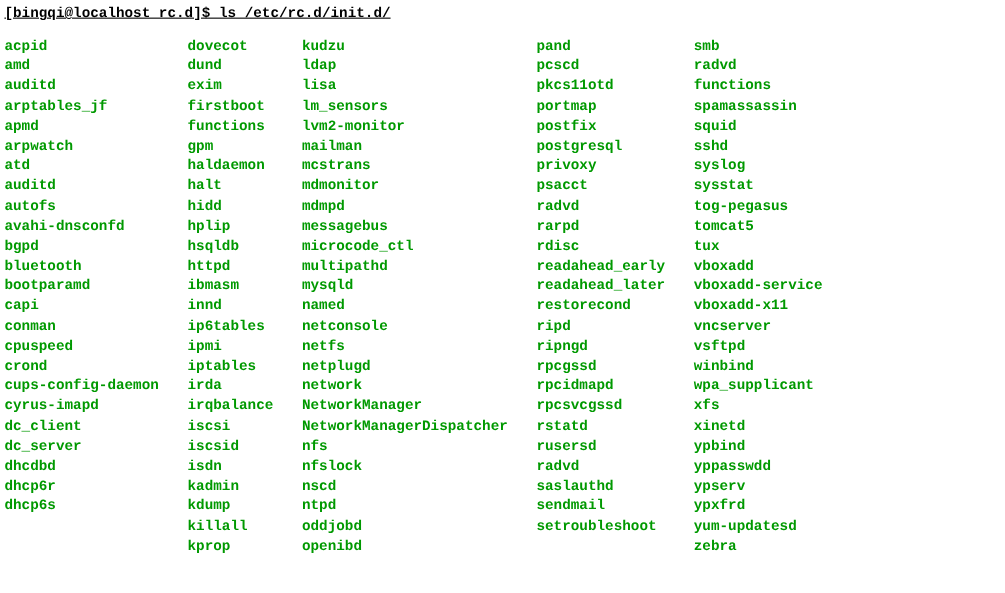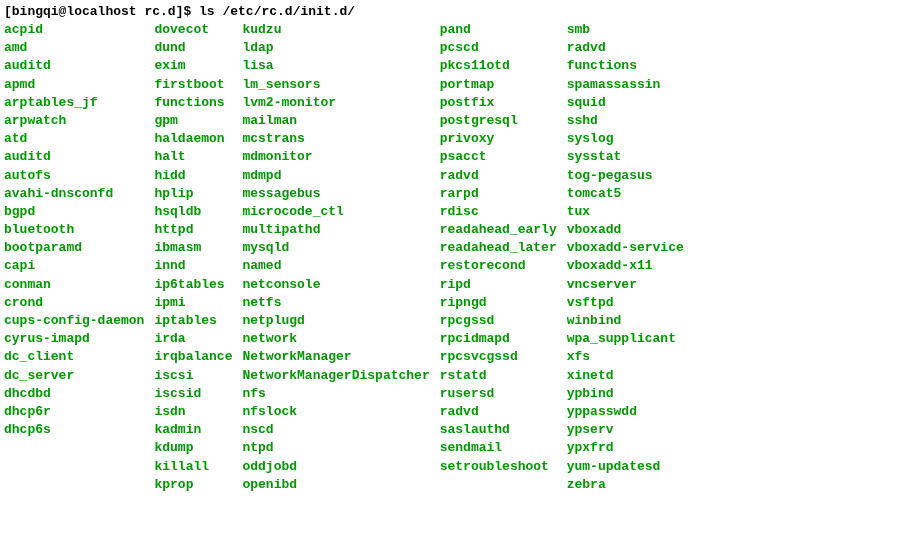--- a/index.html
+++ b/index.html
@@ -7,56 +7,58 @@
       padding: 4px;
       font-family: "Courier New", monospace;
       font-size: 13px;
       background: #ffffff;
       color: #000000;
       white-space: nowrap;
       font-weight: bold;
     }
     .prompt-line {
       color: #000000;
-      margin-bottom: 2px;
+      margin-bottom: 14px;
+      text-decoration: underline;
     }
     .listing {
       display: flex;
-      gap: 10px;
+      gap: 26px;
     }
     .col {
       display: flex;
       flex-direction: column;
     }
     .col span {
       color: #009900;
       line-height: 1.4;
     }
   </style>
 </head>
 <body>
 
 <div class="prompt-line">[bingqi@localhost rc.d]$ ls /etc/rc.d/init.d/</div>
 <div class="listing">
   <div class="col" id="col0">
       <span>acpid</span>
       <span>amd</span>
       <span>auditd</span>
+      <span>arptables_jf</span>
       <span>apmd</span>
-      <span>arptables_jf</span>
       <span>arpwatch</span>
       <span>atd</span>
       <span>auditd</span>
       <span>autofs</span>
       <span>avahi-dnsconfd</span>
       <span>bgpd</span>
       <span>bluetooth</span>
       <span>bootparamd</span>
       <span>capi</span>
       <span>conman</span>
+      <span>cpuspeed</span>
       <span>crond</span>
       <span>cups-config-daemon</span>
       <span>cyrus-imapd</span>
       <span>dc_client</span>
       <span>dc_server</span>
       <span>dhcdbd</span>
       <span>dhcp6r</span>
       <span>dhcp6s</span>
     </div>
   <div class="col" id="col1">

